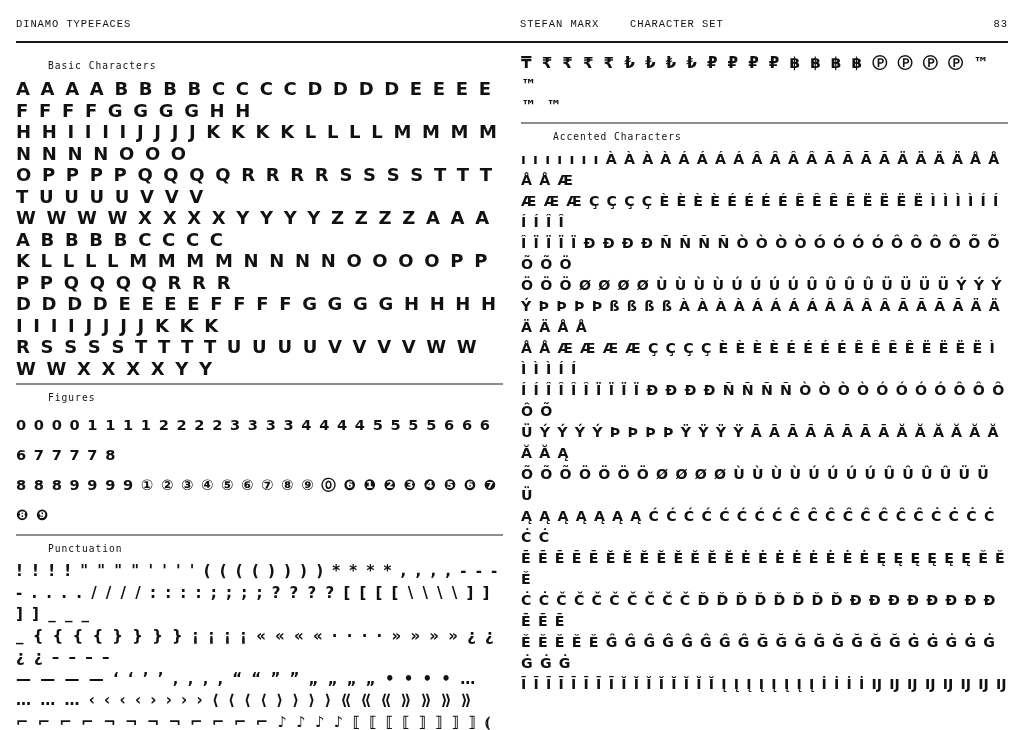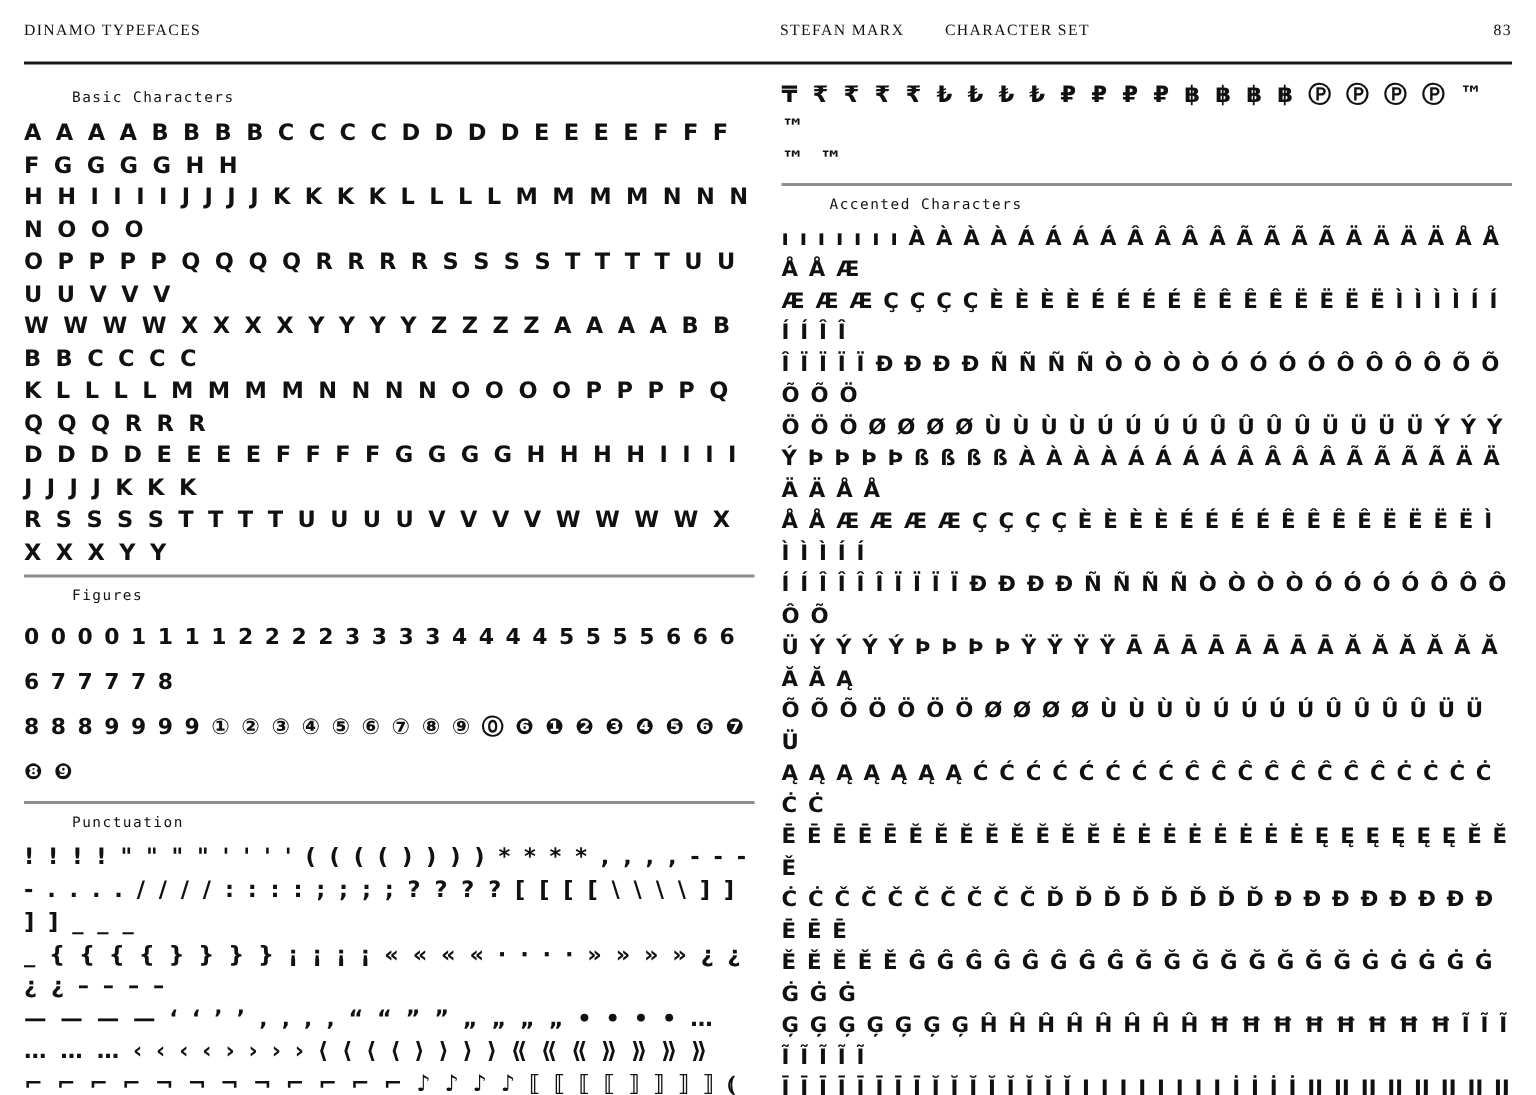--- a/index.html
+++ b/index.html
@@ -21,26 +21,26 @@
     width: 1024px;
     height: 730px;
     box-sizing: border-box;
     padding: 0;
   }
 
   
   .header {
     position: absolute;
     left: 16px;
-    top: 4px;
+    top: 18px;
     width: 992px;
     height: 22px;
     display: flex;
-    align-items: flex-end;
-    font-family: Liberation Serif, serif;
+    align-items: flex-start;
+    font-family: Liberation Mono, monospace;
     font-size: 10.5px;
     letter-spacing: 0.9px;
     color: #111;
   }
   .hdr-left   { width: 504px; flex: 0 0 504px; }
   .hdr-mid1   { width: 110px; flex: 0 0 110px; }
   .hdr-mid2   { flex: 1 1 auto; }
   .hdr-right  { width: 40px; flex: 0 0 40px; text-align: right; }
 
   .header-rule {
@@ -78,21 +78,21 @@
     margin: 7px 0 6px 0;
     line-height: 12px;
     white-space: nowrap;
     padding-left: 32px;
   }
 
   
   .glyphs {
     font-family: "DejaVu Sans", sans-serif;
     font-weight: 700;
-    font-size: 15px;
+    font-size: 18px;
     line-height: 21.5px;
     letter-spacing: 2.2px;
     color: #111;
     word-spacing: 0px;
     white-space: normal;
     overflow-wrap: break-word;
     word-break: break-all;
     text-rendering: optimizeSpeed;
   }
   .glyphs.tight {
@@ -180,20 +180,19 @@
       <div class="glyphs accent">Ö Ö Ö Ø Ø Ø Ø Ù Ù Ù Ù Ú Ú Ú Ú Û Û Û Û Ü Ü Ü Ü Ý Ý Ý</div>
       <div class="glyphs accent">Ý Þ Þ Þ Þ ß ß ß ß À À À À Á Á Á Á Â Â Â Â Ã Ã Ã Ã Ä Ä Ä Ä Å Å</div>
       <div class="glyphs accent">Å Å Æ Æ Æ Æ Ç Ç Ç Ç È È È È É É É É Ê Ê Ê Ê Ë Ë Ë Ë Ì Ì Ì Ì Í Í</div>
       <div class="glyphs accent">Í Í Î Î Î Î Ï Ï Ï Ï Ð Ð Ð Ð Ñ Ñ Ñ Ñ Ò Ò Ò Ò Ó Ó Ó Ó Ô Ô Ô Ô Õ</div>
       <div class="glyphs accent">Ü Ý Ý Ý Ý Þ Þ Þ Þ Ÿ Ÿ Ÿ Ÿ Ā Ā Ā Ā Ā Ā Ā Ā Ă Ă Ă Ă Ă Ă Ă Ă Ą</div>
       <div class="glyphs accent">Õ Õ Õ Ö Ö Ö Ö Ø Ø Ø Ø Ù Ù Ù Ù Ú Ú Ú Ú Û Û Û Û Ü Ü Ü</div>
       <div class="glyphs accent">Ą Ą Ą Ą Ą Ą Ą Ć Ć Ć Ć Ć Ć Ć Ć Ĉ Ĉ Ĉ Ĉ Ĉ Ĉ Ĉ Ĉ Ċ Ċ Ċ Ċ Ċ Ċ</div>
       <div class="glyphs accent">Ē Ē Ē Ē Ē Ĕ Ĕ Ĕ Ĕ Ĕ Ĕ Ĕ Ĕ Ė Ė Ė Ė Ė Ė Ė Ė Ę Ę Ę Ę Ę Ę Ě Ě Ě</div>
       <div class="glyphs accent">Ċ Ċ Č Č Č Č Č Č Č Č Ď Ď Ď Ď Ď Ď Ď Ď Đ Đ Đ Đ Đ Đ Đ Đ Ē Ē Ē</div>
       <div class="glyphs accent">Ě Ě Ě Ě Ě Ĝ Ĝ Ĝ Ĝ Ĝ Ĝ Ĝ Ĝ Ğ Ğ Ğ Ğ Ğ Ğ Ğ Ğ Ġ Ġ Ġ Ġ Ġ Ġ Ġ Ġ</div>
-      <div class="glyphs accent">Ģ Ģ Ģ Ģ Ģ Ģ Ģ Ĥ Ĥ Ĥ Ĥ Ĥ Ĥ Ĥ Ĥ Ħ Ħ Ħ Ħ Ħ Ħ Ħ Ħ Ĩ Ĩ Ĩ Ĩ Ĩ Ĩ Ĩ Ĩ</div>
       <div class="glyphs accent">Ī Ī Ī Ī Ī Ī Ī Ī Ĭ Ĭ Ĭ Ĭ Ĭ Ĭ Ĭ Ĭ Į Į Į Į Į Į Į Į İ İ İ İ Ĳ Ĳ Ĳ Ĳ Ĳ Ĳ Ĳ Ĳ</div>
 
     </div>
 
   </div>
 
 </div>
 
 </body></html>

